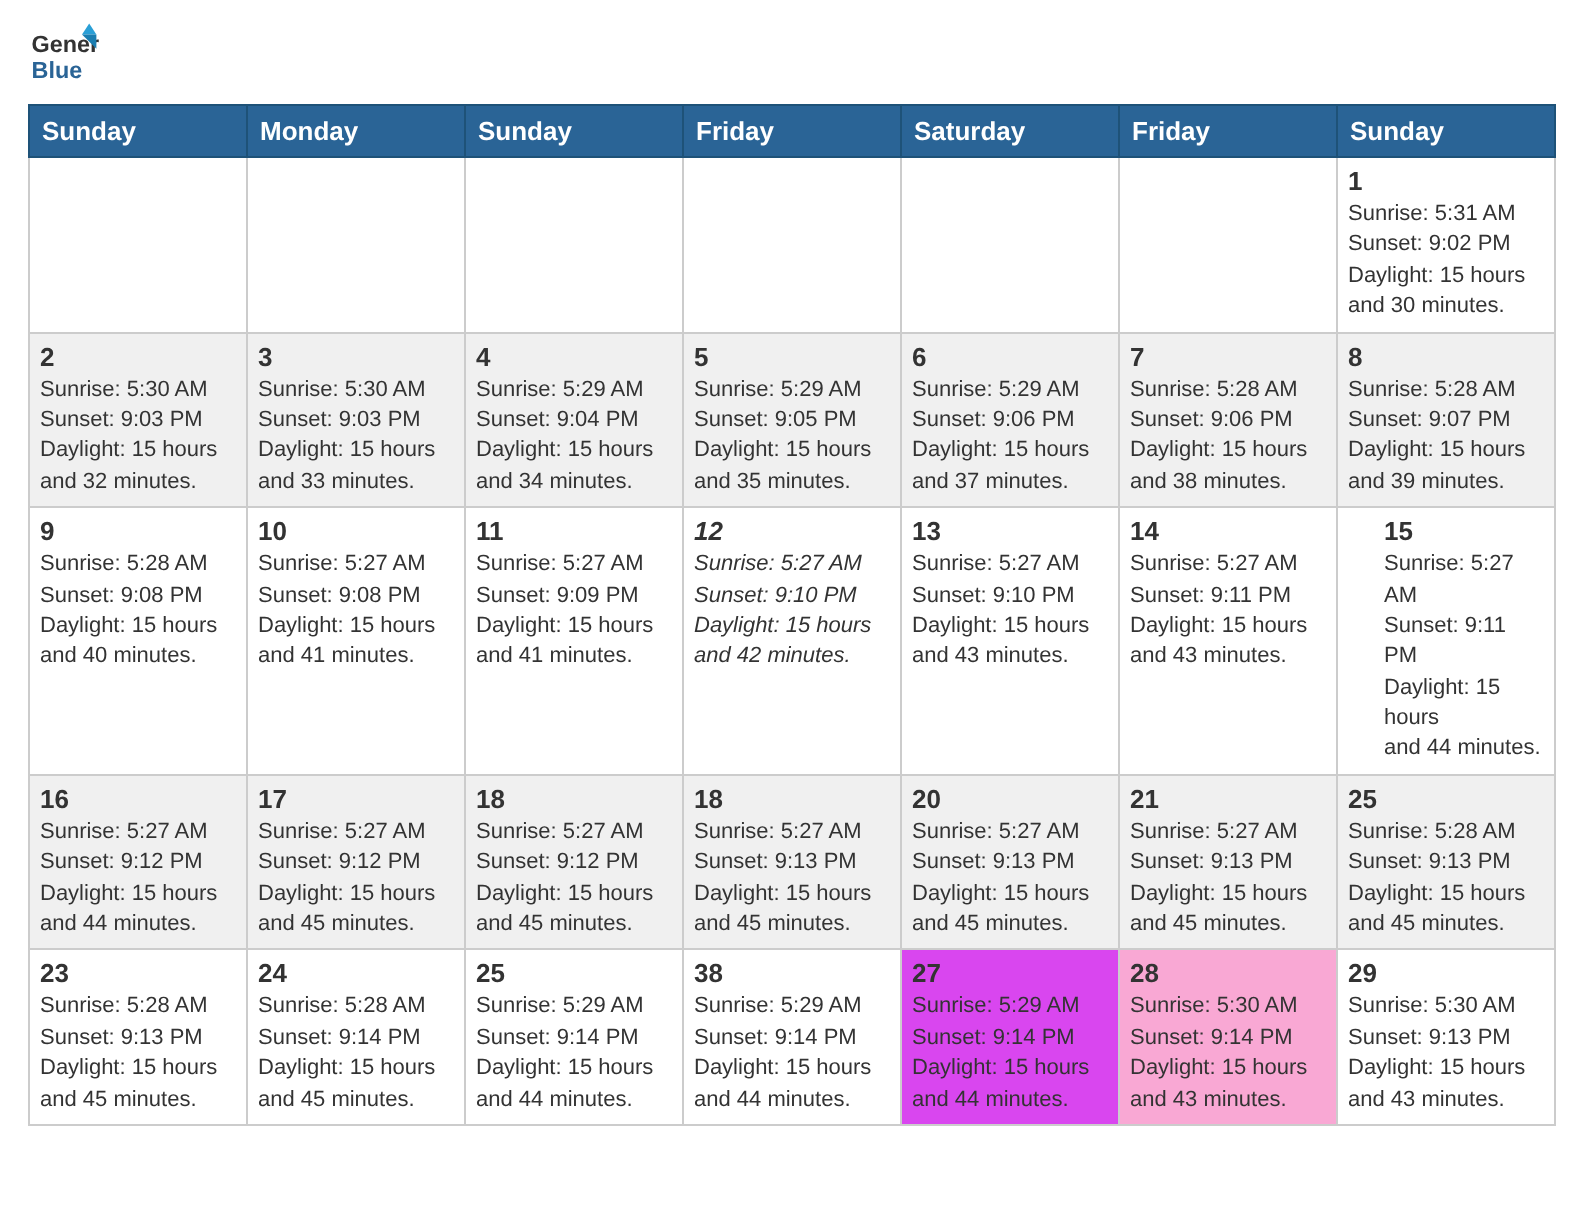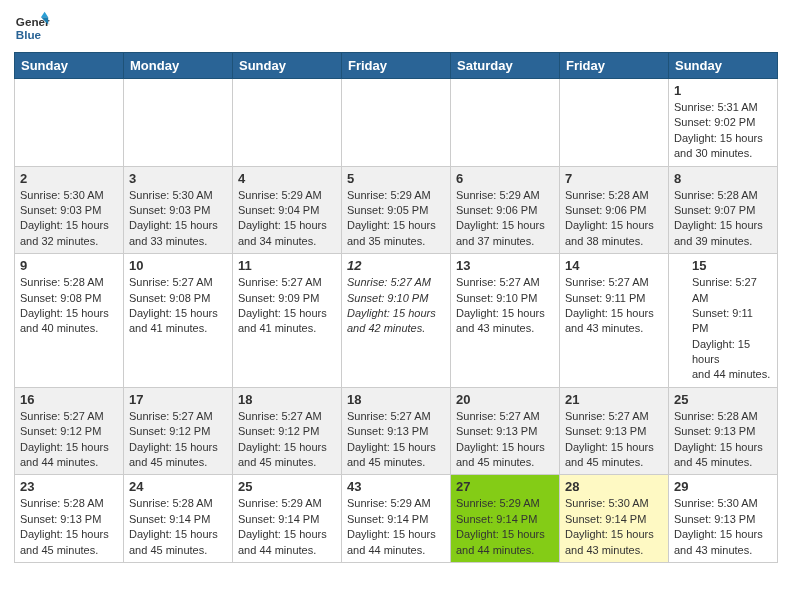--- a/index.html
+++ b/index.html
@@ -303,34 +303,34 @@
 and 45 minutes.</div>
           </td>
           <td style="background: rgb(255, 255, 255);">
             <div class="day-number">25</div>
             <div class="day-info" style="white-space: pre-line;">Sunrise: 5:29 AM
 Sunset: 9:14 PM
 Daylight: 15 hours
 and 44 minutes.</div>
           </td>
           <td style="background: rgb(255, 255, 255);">
-            <div class="day-number">43</div>
-            <div class="day-info" style="white-space: pre-line;">Sunrise: 5:29 AM
-Sunset: 9:14 PM
-Daylight: 15 hours
-and 44 minutes.</div>
-          </td>
-          <td style="background: #84cc16;">
+            <div class="day-number">38</div>
+            <div class="day-info" style="white-space: pre-line;">Sunrise: 5:29 AM
+Sunset: 9:14 PM
+Daylight: 15 hours
+and 44 minutes.</div>
+          </td>
+          <td style="background: #d946ef;">
             <div class="day-number">27</div>
             <div class="day-info" style="white-space: pre-line;">Sunrise: 5:29 AM
 Sunset: 9:14 PM
 Daylight: 15 hours
 and 44 minutes.</div>
           </td>
-          <td style="background: #fef9c3;">
+          <td style="background: #f9a8d4;">
             <div class="day-number">28</div>
             <div class="day-info" style="white-space: pre-line;">Sunrise: 5:30 AM
 Sunset: 9:14 PM
 Daylight: 15 hours
 and 43 minutes.</div>
           </td>
           <td style="background: rgb(255, 255, 255);">
             <div class="day-number">29</div>
             <div class="day-info" style="white-space: pre-line;">Sunrise: 5:30 AM
 Sunset: 9:13 PM

